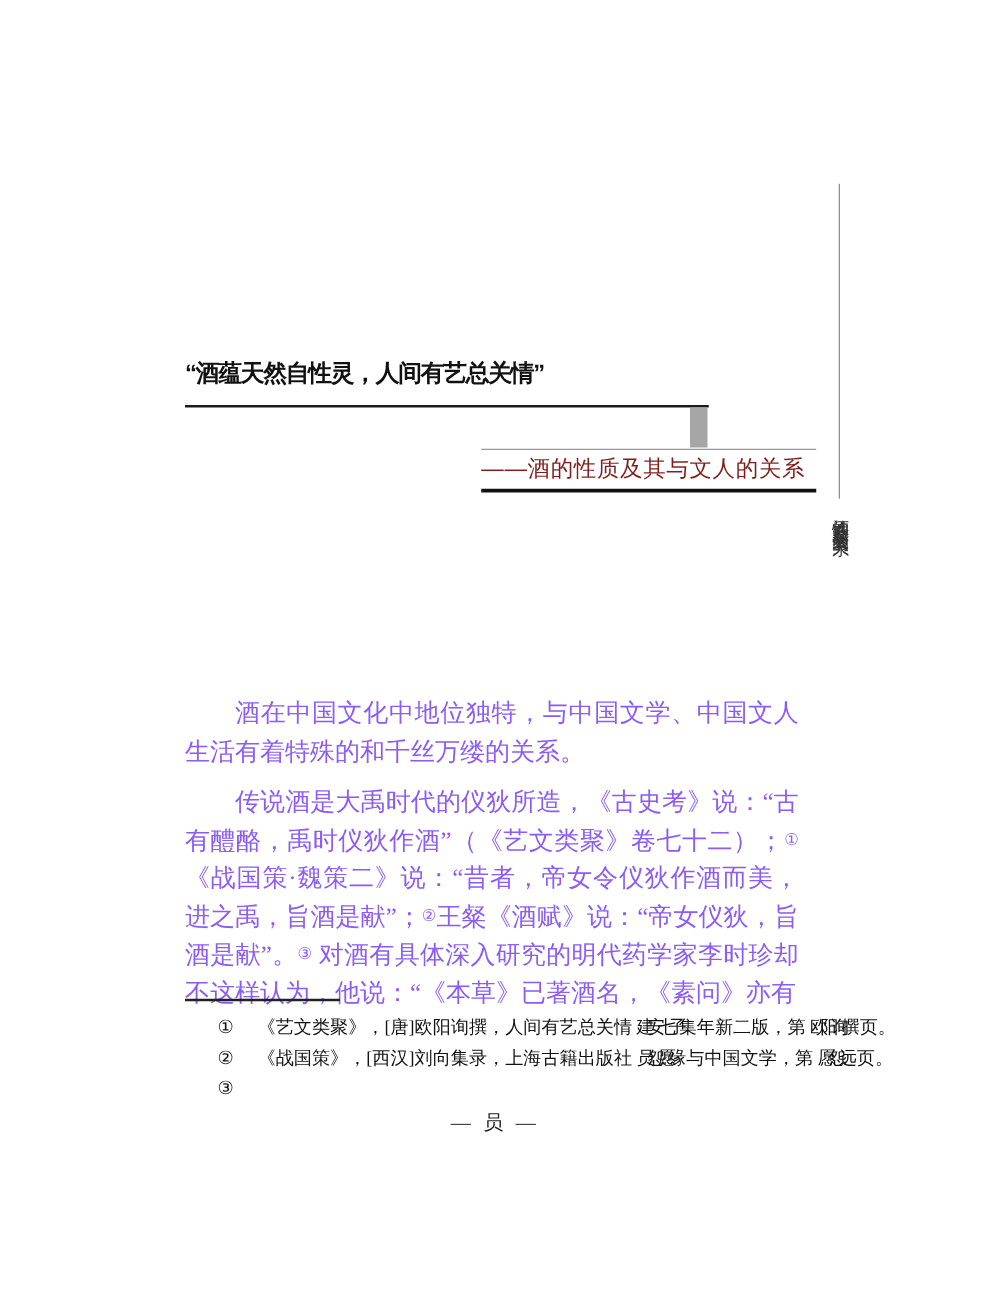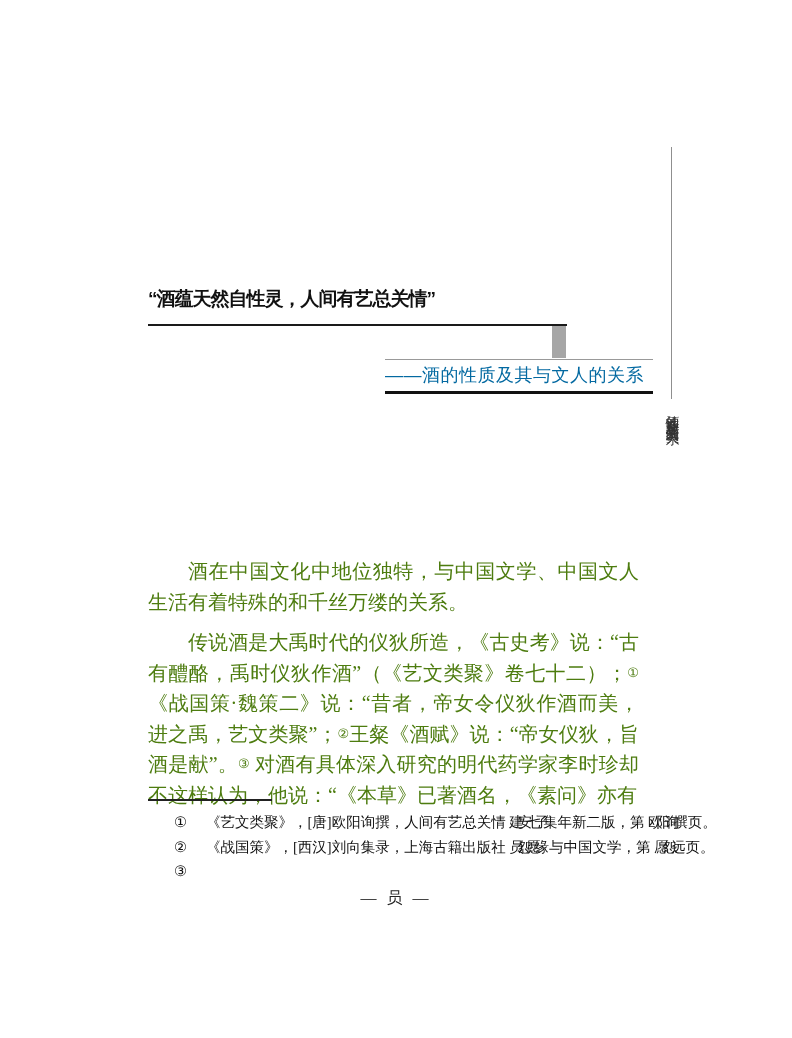--- a/index.html
+++ b/index.html
@@ -21,38 +21,38 @@
   }
   .accent-tab {
     position:absolute; left:552px; top:326px; width:14px; height:32px;
     background:#a6a6a6;
   }
   .subtitle-block { position:absolute; left:385px; top:359px; width:268px; }
   .subtitle-hairline { height:1px; background:#999999; }
   .subtitle-text {
     font-family:"Liberation Sans", sans-serif;
     font-size:18px; line-height:31px; letter-spacing:0.5px;
-    color:#0369a1; white-space:nowrap;
+    color:#7f1d1d; white-space:nowrap;
   }
   .subtitle-bar { height:3px; background:#111; }
   
   .rail-rule {
     position:absolute; left:671px; top:147px; width:1px; height:252px;
     background:#8f8f8f;
   }
   .rail-text {
     position:absolute; left:663px; top:404px; height:200px;
     writing-mode:vertical-rl; text-orientation:upright;
     font-size:13.5px; letter-spacing:1.5px; color:#333;
   }
   
   .body-text {
     position:absolute; left:148px; top:556px; width:491px;
     font-size:20px; line-height:30.5px; text-align:justify;
-    color:#4d7c0f;
+    color:#8b5cf6;
   }
   .body-text p { margin:0 0 10px 0; text-indent:2em; }
   .fnref { font-size:13px; vertical-align:3px; line-height:0; }
   
   .fn-rule {
     position:absolute; left:148px; top:799px; width:124px; height:2px;
     background:#222;
   }
   .footnotes {
     position:absolute; left:148px; top:810px; width:508px;
@@ -81,21 +81,21 @@
     <div class="subtitle-hairline"></div>
     <div class="subtitle-text">——酒的性质及其与文人的关系</div>
     <div class="subtitle-bar"></div>
   </div>
 
   <div class="rail-rule"></div>
   <div class="rail-text">酒的性质及其与文人的关系</div>
 
   <div class="body-text">
     <p>酒在中国文化中地位独特，与中国文学、中国文人生活有着特殊的和千丝万缕的关系。</p>
-    <p><span>传说酒是大禹时代的仪狄所造，《古史考》说：“古有醴酪，禹时仪狄作酒”（《艺文类聚》卷七十二）；</span><span class="fnref">①</span><span>《战国策·魏策二》说：“昔者，帝女令仪狄作酒而美，进之禹，艺文类聚”；</span><span class="fnref">②</span><span>王粲《酒赋》说：“帝女仪狄，旨酒是献”。</span><span class="fnref">③</span><span> 对酒有具体深入研究的明代药学家李时珍却不这样认为，他说：“《本草》已著酒名，《素问》亦有</span></p>
+    <p><span>传说酒是大禹时代的仪狄所造，《古史考》说：“古有醴酪，禹时仪狄作酒”（《艺文类聚》卷七十二）；</span><span class="fnref">①</span><span>《战国策·魏策二》说：“昔者，帝女令仪狄作酒而美，进之禹，旨酒是献”；</span><span class="fnref">②</span><span>王粲《酒赋》说：“帝女仪狄，旨酒是献”。</span><span class="fnref">③</span><span> 对酒有具体深入研究的明代药学家李时珍却不这样认为，他说：“《本草》已著酒名，《素问》亦有</span></p>
   </div>
 
   <div class="fn-rule"></div>
   <div class="footnotes">
 
     <div class="fn-row">
       <span class="fn-marker">①</span>
       <span class="fn-body"><span>《艺文类聚》，[唐]欧阳询撰，人间有艺总关情 </span><span class="sq">建安七子集</span><span>年新二版，第 </span><span class="sq">欧阳询撰</span><span>页。</span></span>
     </div>
 

